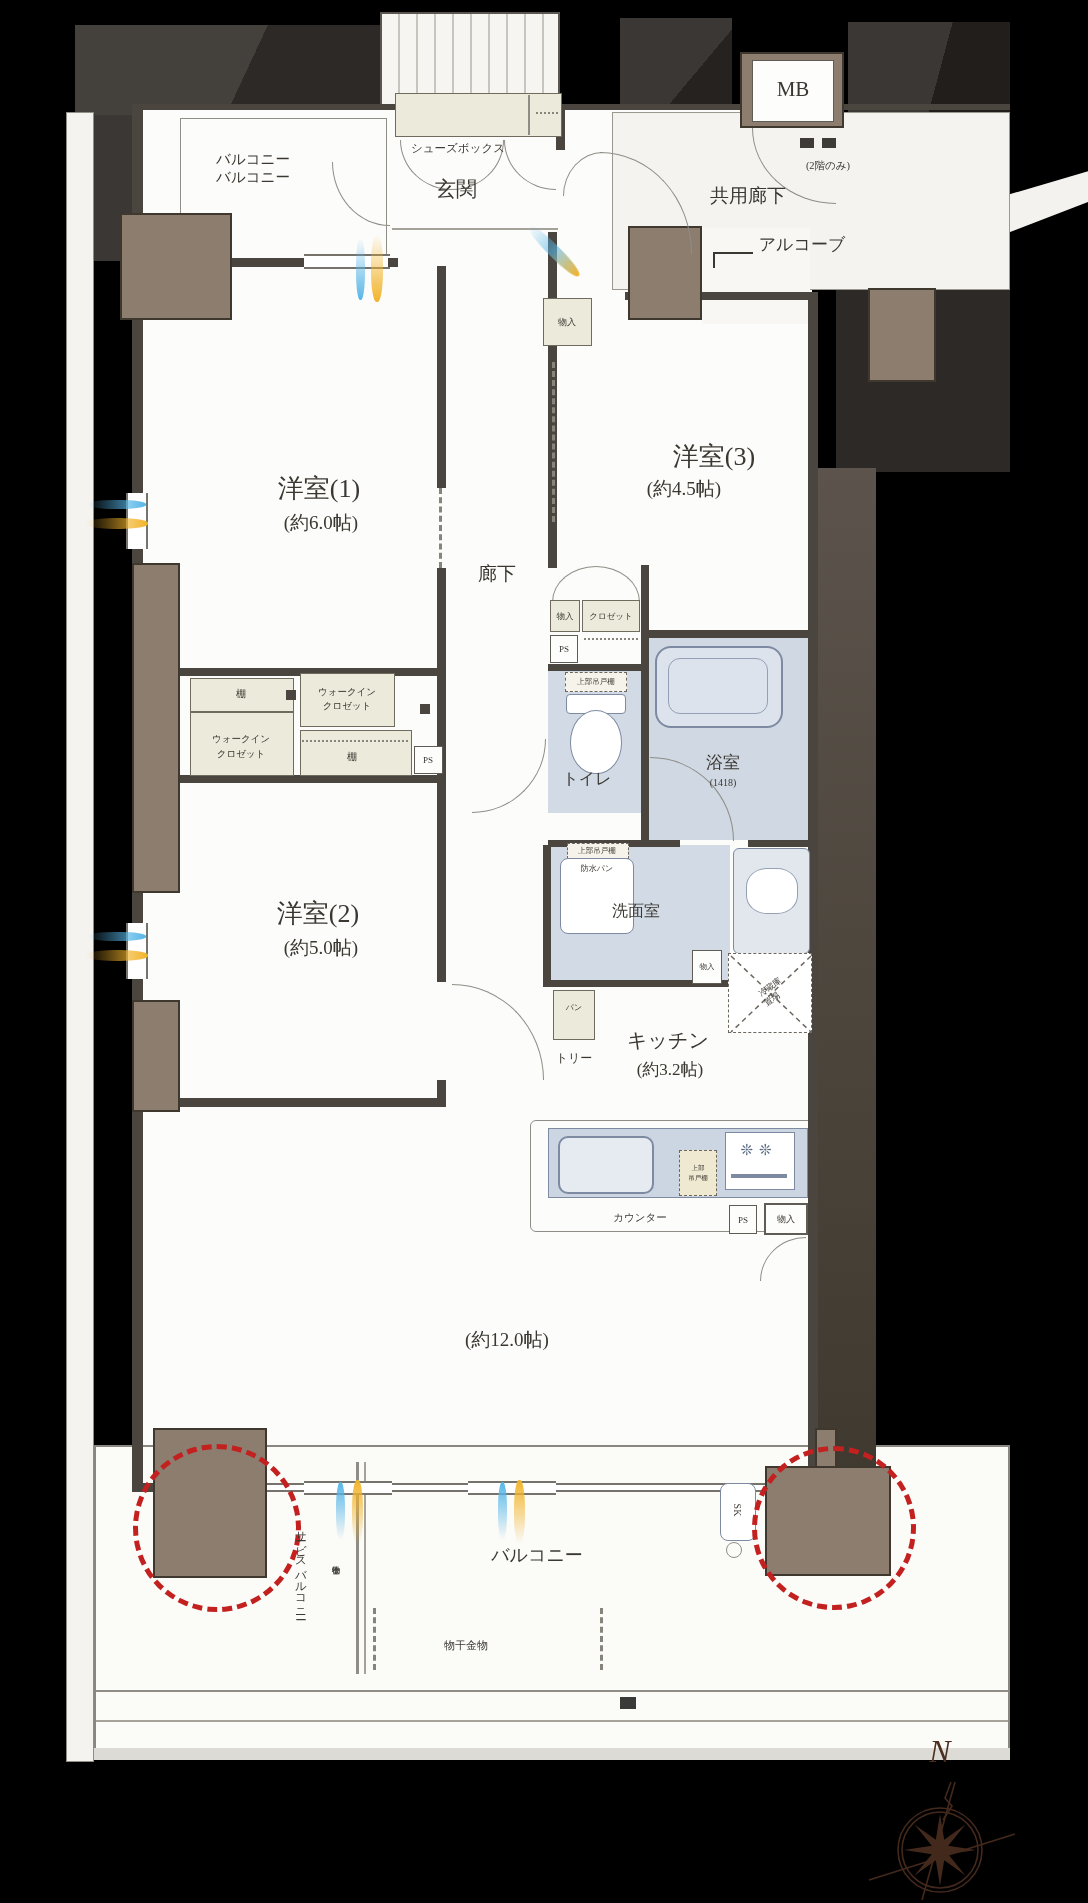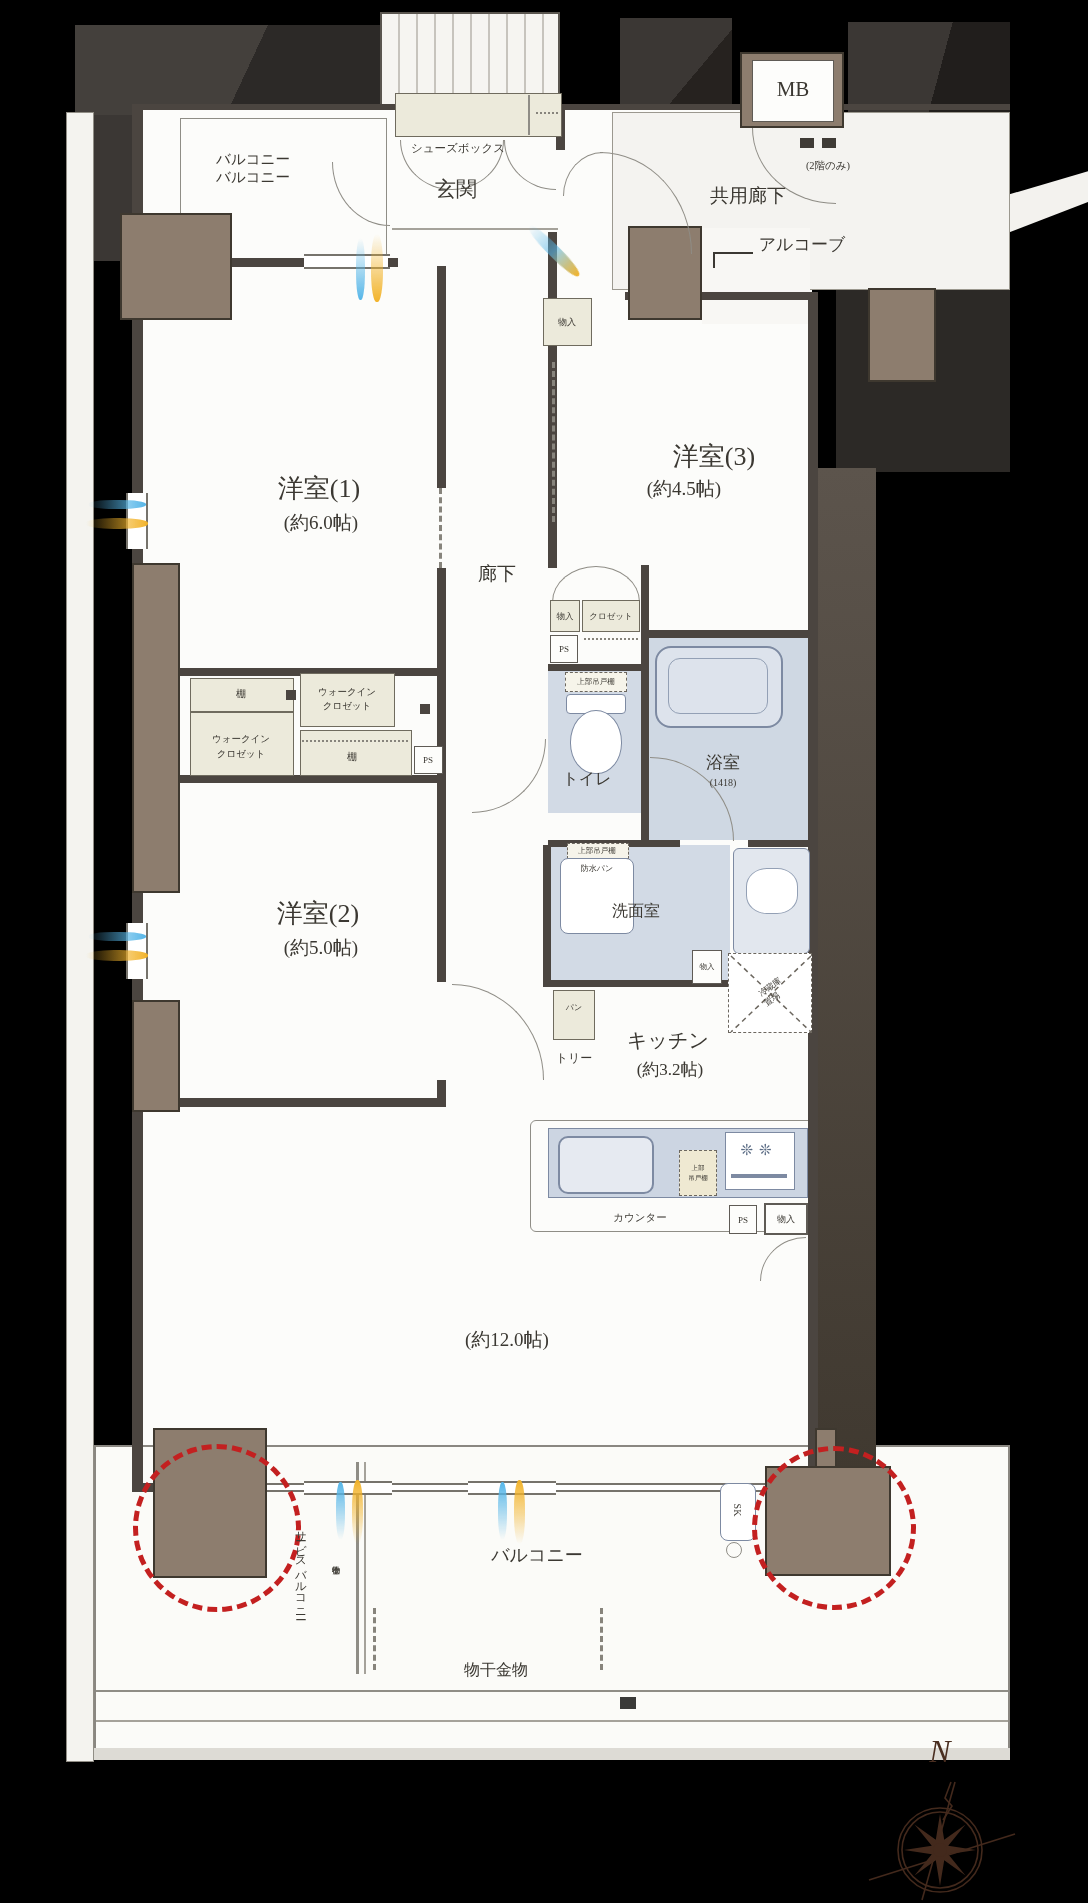--- a/index.html
+++ b/index.html
@@ -241,21 +241,21 @@
   <div class="lb" style="left:670px;top:1070px;font-size:17px;">(約3.2帖)</div>
   <div class="lb" style="left:698px;top:1168px;font-size:6.5px;">上部</div>
   <div class="lb" style="left:698px;top:1178px;font-size:6.5px;">吊戸棚</div>
   <div class="lb" style="left:640px;top:1218px;font-size:10.5px;">カウンター</div>
   <div class="lb" style="left:743px;top:1220px;font-size:9px;">PS</div>
   <div class="lb" style="left:786px;top:1219px;font-size:9px;">物入</div>
 
   <div class="lb" style="left:507px;top:1340px;font-size:19px;">(約12.0帖)</div>
 
   <div class="lb" style="left:537px;top:1556px;font-size:18px;">バルコニー</div>
-  <div class="lb" style="left:496px;top:1646px;font-size:16px;margin-top:24px;">物干金物</div>
+  <div class="lb" style="left:466px;top:1646px;font-size:11px;">物干金物</div>
   <div class="lb vert" style="left:301px;top:1568px;font-size:11.5px;">サービスバルコニー</div>
   <div class="lb vert" style="left:335px;top:1560px;font-size:8px;">物干金物</div>
   <div class="lb" style="left:737px;top:1510px;font-size:10px;transform:translate(-50%,-50%) rotate(90deg);">SK</div>
 
   <div class="lb" style="left:940px;top:1752px;font-size:32px;color:#4a2e20;font-style:italic;">N</div>
   <svg class="a" style="left:855px;top:1762px;" width="170" height="140" viewBox="0 0 170 140">
     <g stroke="#43291c" fill="none" stroke-width="1.6">
       <line x1="14" y1="118" x2="160" y2="72"></line>
       <line x1="67" y1="138" x2="100" y2="20"></line>
       <polyline points="96,20 90,36 97,44 88,58"></polyline>

